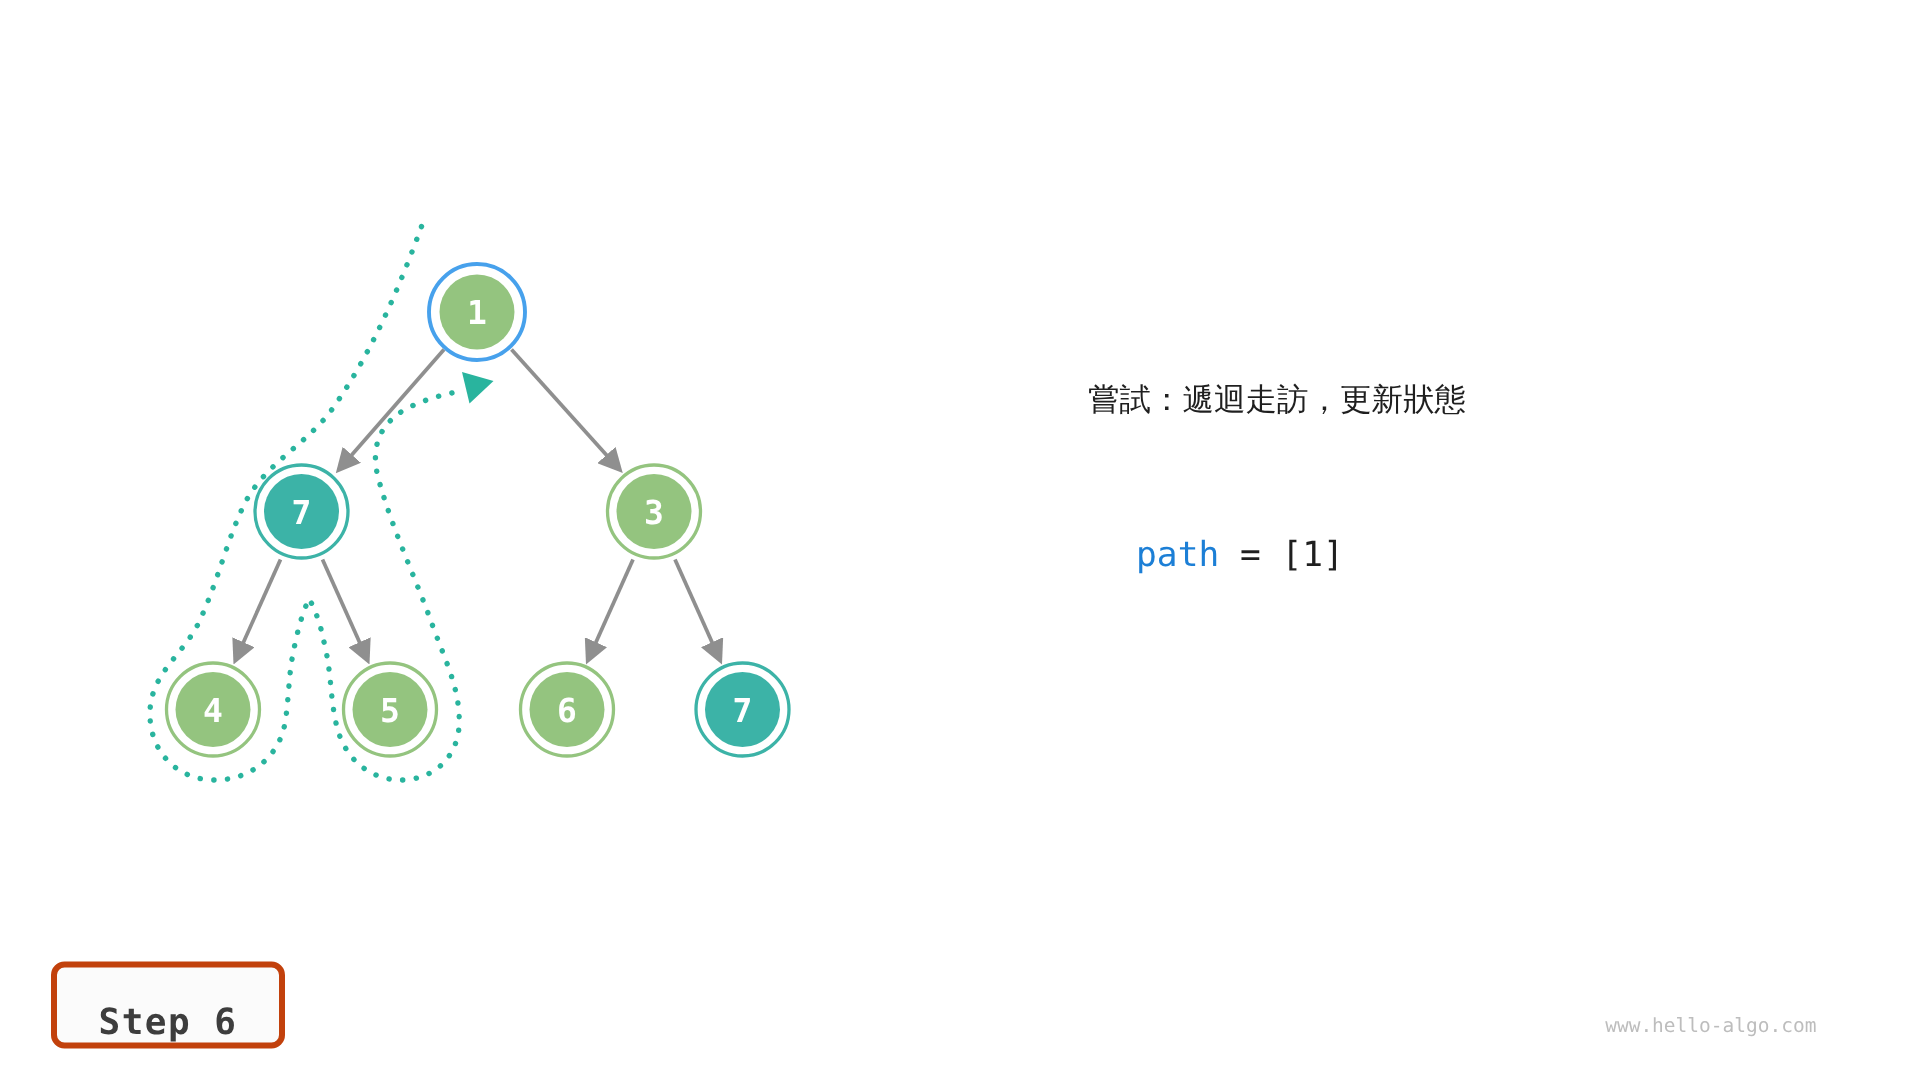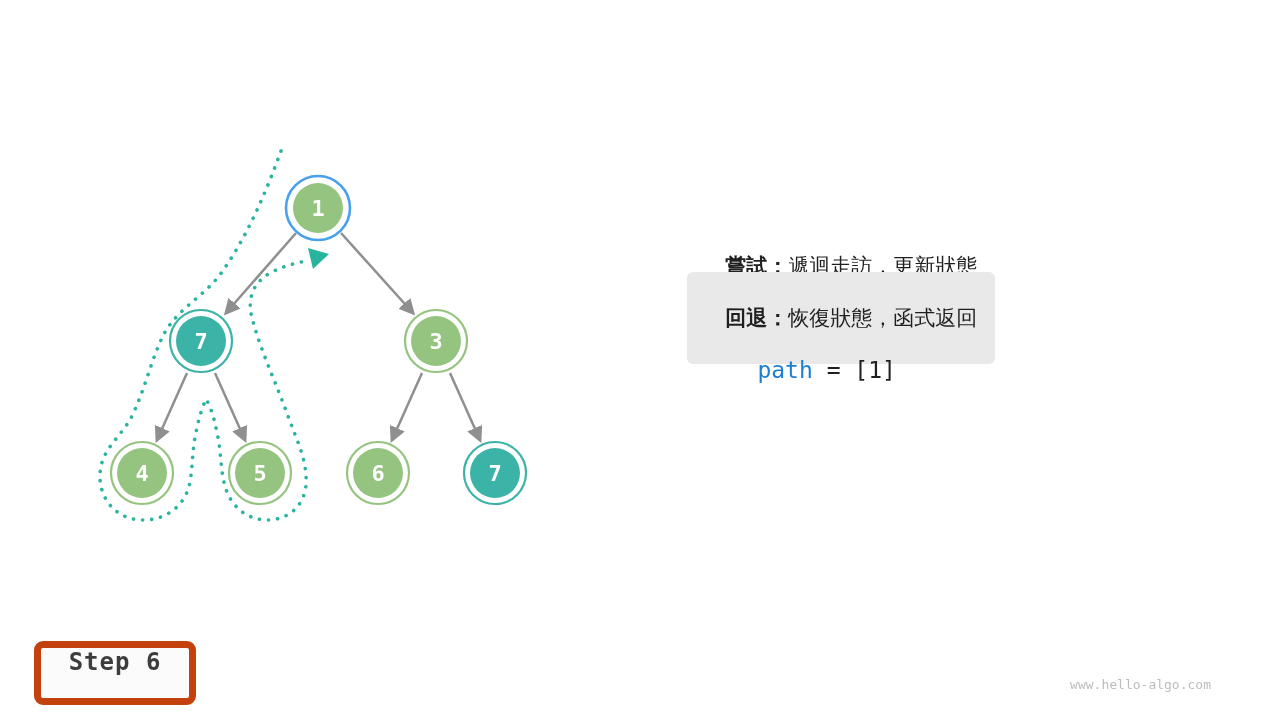--- a/index.html
+++ b/index.html
@@ -49,21 +49,21 @@
     text-anchor: middle;
   }
   
   .panel-line {
     position: absolute;
     left: 702px;
     font-size: 21px;
     color: var(--text-dark);
     white-space: pre;
   }
-  .cjk-label { font-weight: bold; }
+  .cjk-label { font-weight: normal; }
   .highlight-box {
     left: 687px;
     background: var(--highlight-bg);
     border-radius: 6px;
     padding: 8px 18px 8px 15px;
   }
   .code-line {
     position: absolute;
     left: 702px;
     font-family: "DejaVu Sans Mono", monospace;
@@ -74,25 +74,25 @@
   .var-name { font-weight: normal; }
   .var-name.path { color: var(--path-blue); }
   .var-name.res  { color: var(--res-teal); }
   
   #step-box {
     position: absolute;
     left: 34px;
     top: 641px;
     width: 148px;
     height: 50px;
-    border: 7px solid #c2410c;
+    border: 4px solid #c2410c;
     border-radius: 9px;
     background: #fbfbfb;
     display: flex;
-    align-items: flex-start;
+    align-items: flex-end;
     justify-content: center;
     font-family: "DejaVu Sans Mono", monospace;
     font-size: 24px;
     font-weight: bold;
     color: #3d3d3d;
     letter-spacing: 1px;
   }
   
   #watermark {
     position: absolute;
@@ -178,23 +178,20 @@
       <circle class="ring teal" cx="495" cy="473" r="31"></circle>
       <circle class="nodefill teal" cx="495" cy="473" r="25"></circle>
       <text class="node-label" x="495" y="481">7</text>
     </g>
   </svg>
 
   <div class="panel-line" style="top:228px;">
     <span class="cjk-label">嘗試：</span><span>遞迴走訪，更新狀態</span>
   </div>
 
-  <div class="panel-line highlight-box" style="top:272px;">
-    <span class="cjk-label">回退：</span><span>恢復狀態，函式返回</span>
-  </div>
 
   <div class="code-line" style="top:331px;">
     <span class="var-name path">path</span><span> = [1]</span>
   </div>
 
 
   <div id="step-box">
     <span>Step 6</span>
   </div>
 

